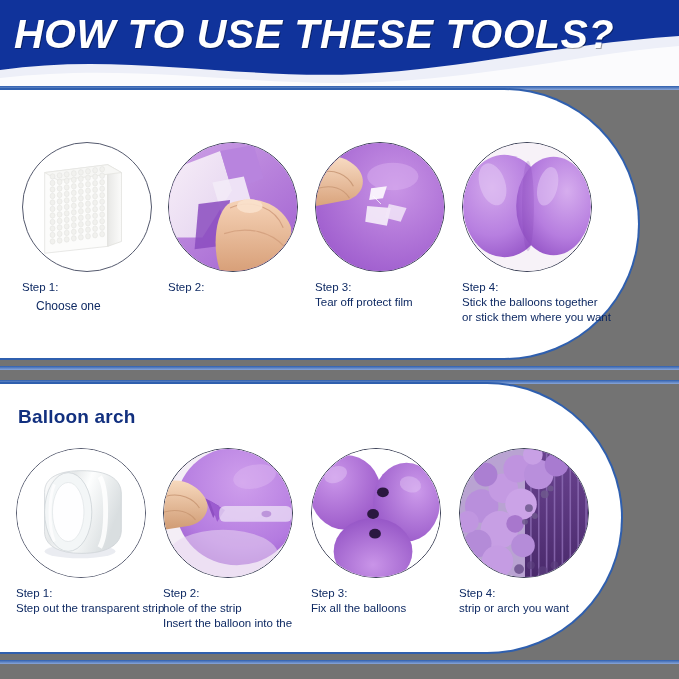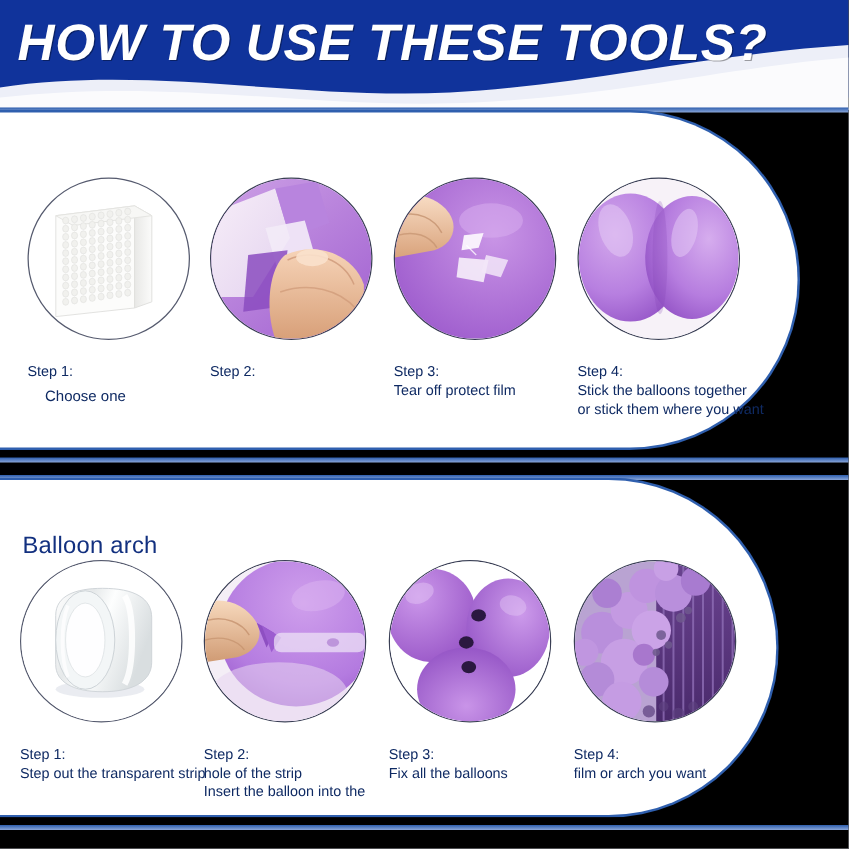--- a/index.html
+++ b/index.html
@@ -3,21 +3,21 @@
 <meta charset="utf-8">
 <style>
   html,body{margin:0;padding:0;}
   body{
     width:679px;height:679px;
     background:#eceef7;
     font-family:"Liberation Sans", sans-serif;
     overflow:hidden;
     position:relative;
   }
-  #stage{position:relative;width:679px;height:679px;overflow:hidden;background:#000000;}
+  #stage{position:relative;width:679px;height:679px;overflow:hidden;background:#737373;}
 
   
   .header{
     position:absolute;left:0;top:0;width:679px;height:88px;overflow:hidden;
   }
   .header-bg{
     position:absolute;left:0;top:0;width:679px;height:78px;
     background:#10339b;
   }
   .header-wave{position:absolute;left:0;top:0;width:679px;height:88px;}
@@ -50,36 +50,36 @@
     border-left:none;
     border-radius:0 136px 136px 0;
   }
   
   .bar{
     position:absolute;left:0;height:4px;
     background:linear-gradient(180deg,#2f5fae,#8aa6d8);
   }
 
   .panel-title{
-    position:absolute;left:40px;top:42px;
-    font-size:19px;font-weight:normal;color:#12307f;
+    position:absolute;left:40px;top:22px;
+    font-size:19px;font-weight:bold;color:#12307f;
     letter-spacing:0.2px;
   }
 
   
   .step{position:absolute;width:150px;}
   .circle{
     width:130px;height:130px;border-radius:50%;
     overflow:hidden;position:relative;
     border:1px solid #3a3f55;
     background:#ffffff;
     box-sizing:border-box;
   }
   .circle.nofill{border:1px solid #555a6e;background:#fff;}
-  .caption{margin-top:19px;}
+  .caption{margin-top:8px;}
   .cap-line{
     font-size:11.5px;color:#0f2a63;line-height:14.5px;
     white-space:nowrap;
   }
   .cap-line.b{font-weight:normal;padding-left:14px;padding-top:4px;font-size:12px;}
   .cap-head{font-size:11.5px;color:#0f2a63;line-height:15px;}
 
   
   .ph{position:absolute;left:0;top:0;width:100%;height:100%;}
 </style>
@@ -454,19 +454,19 @@
           <g fill="#5c3f7e" opacity="0.7">
             <circle cx="60" cy="122" r="5"></circle>
               <circle cx="72" cy="118" r="4"></circle>
             <circle cx="84" cy="124" r="5"></circle>
               <circle cx="96" cy="118" r="4"></circle>
           </g>
         </svg>
       </div>
       <div class="caption">
         <div class="cap-head">Step 4:</div>
-        <div class="cap-line">film or arch you want</div>
+        <div class="cap-line">strip or arch you want</div>
       </div>
     </div>
   </div>
   <div class="bar" style="top:660px;width:679px;"></div>
 
 </div>
 
 </body></html>

